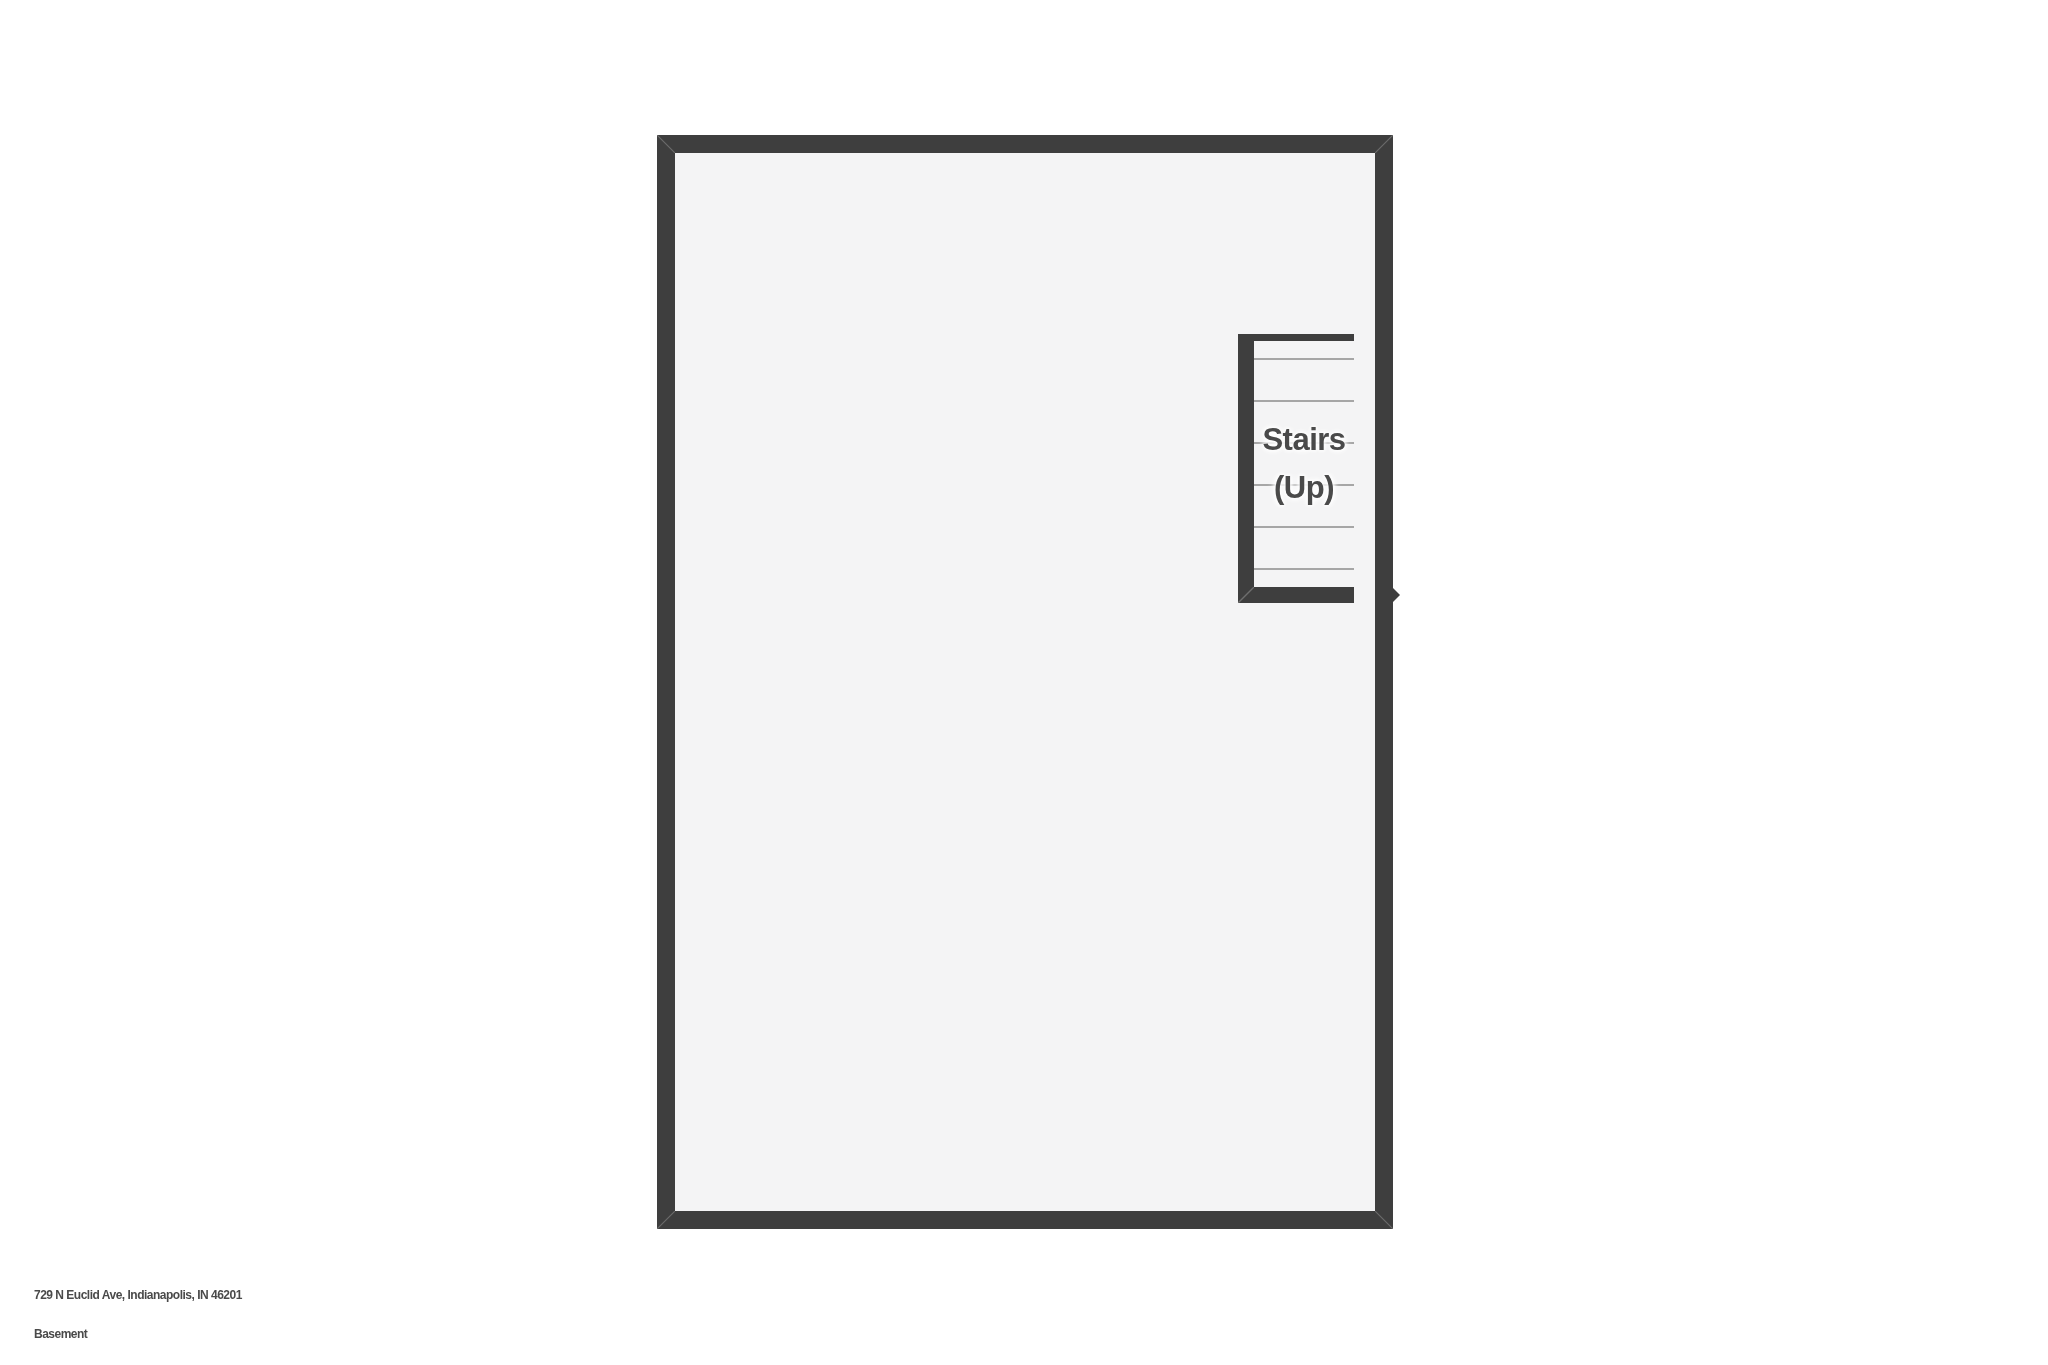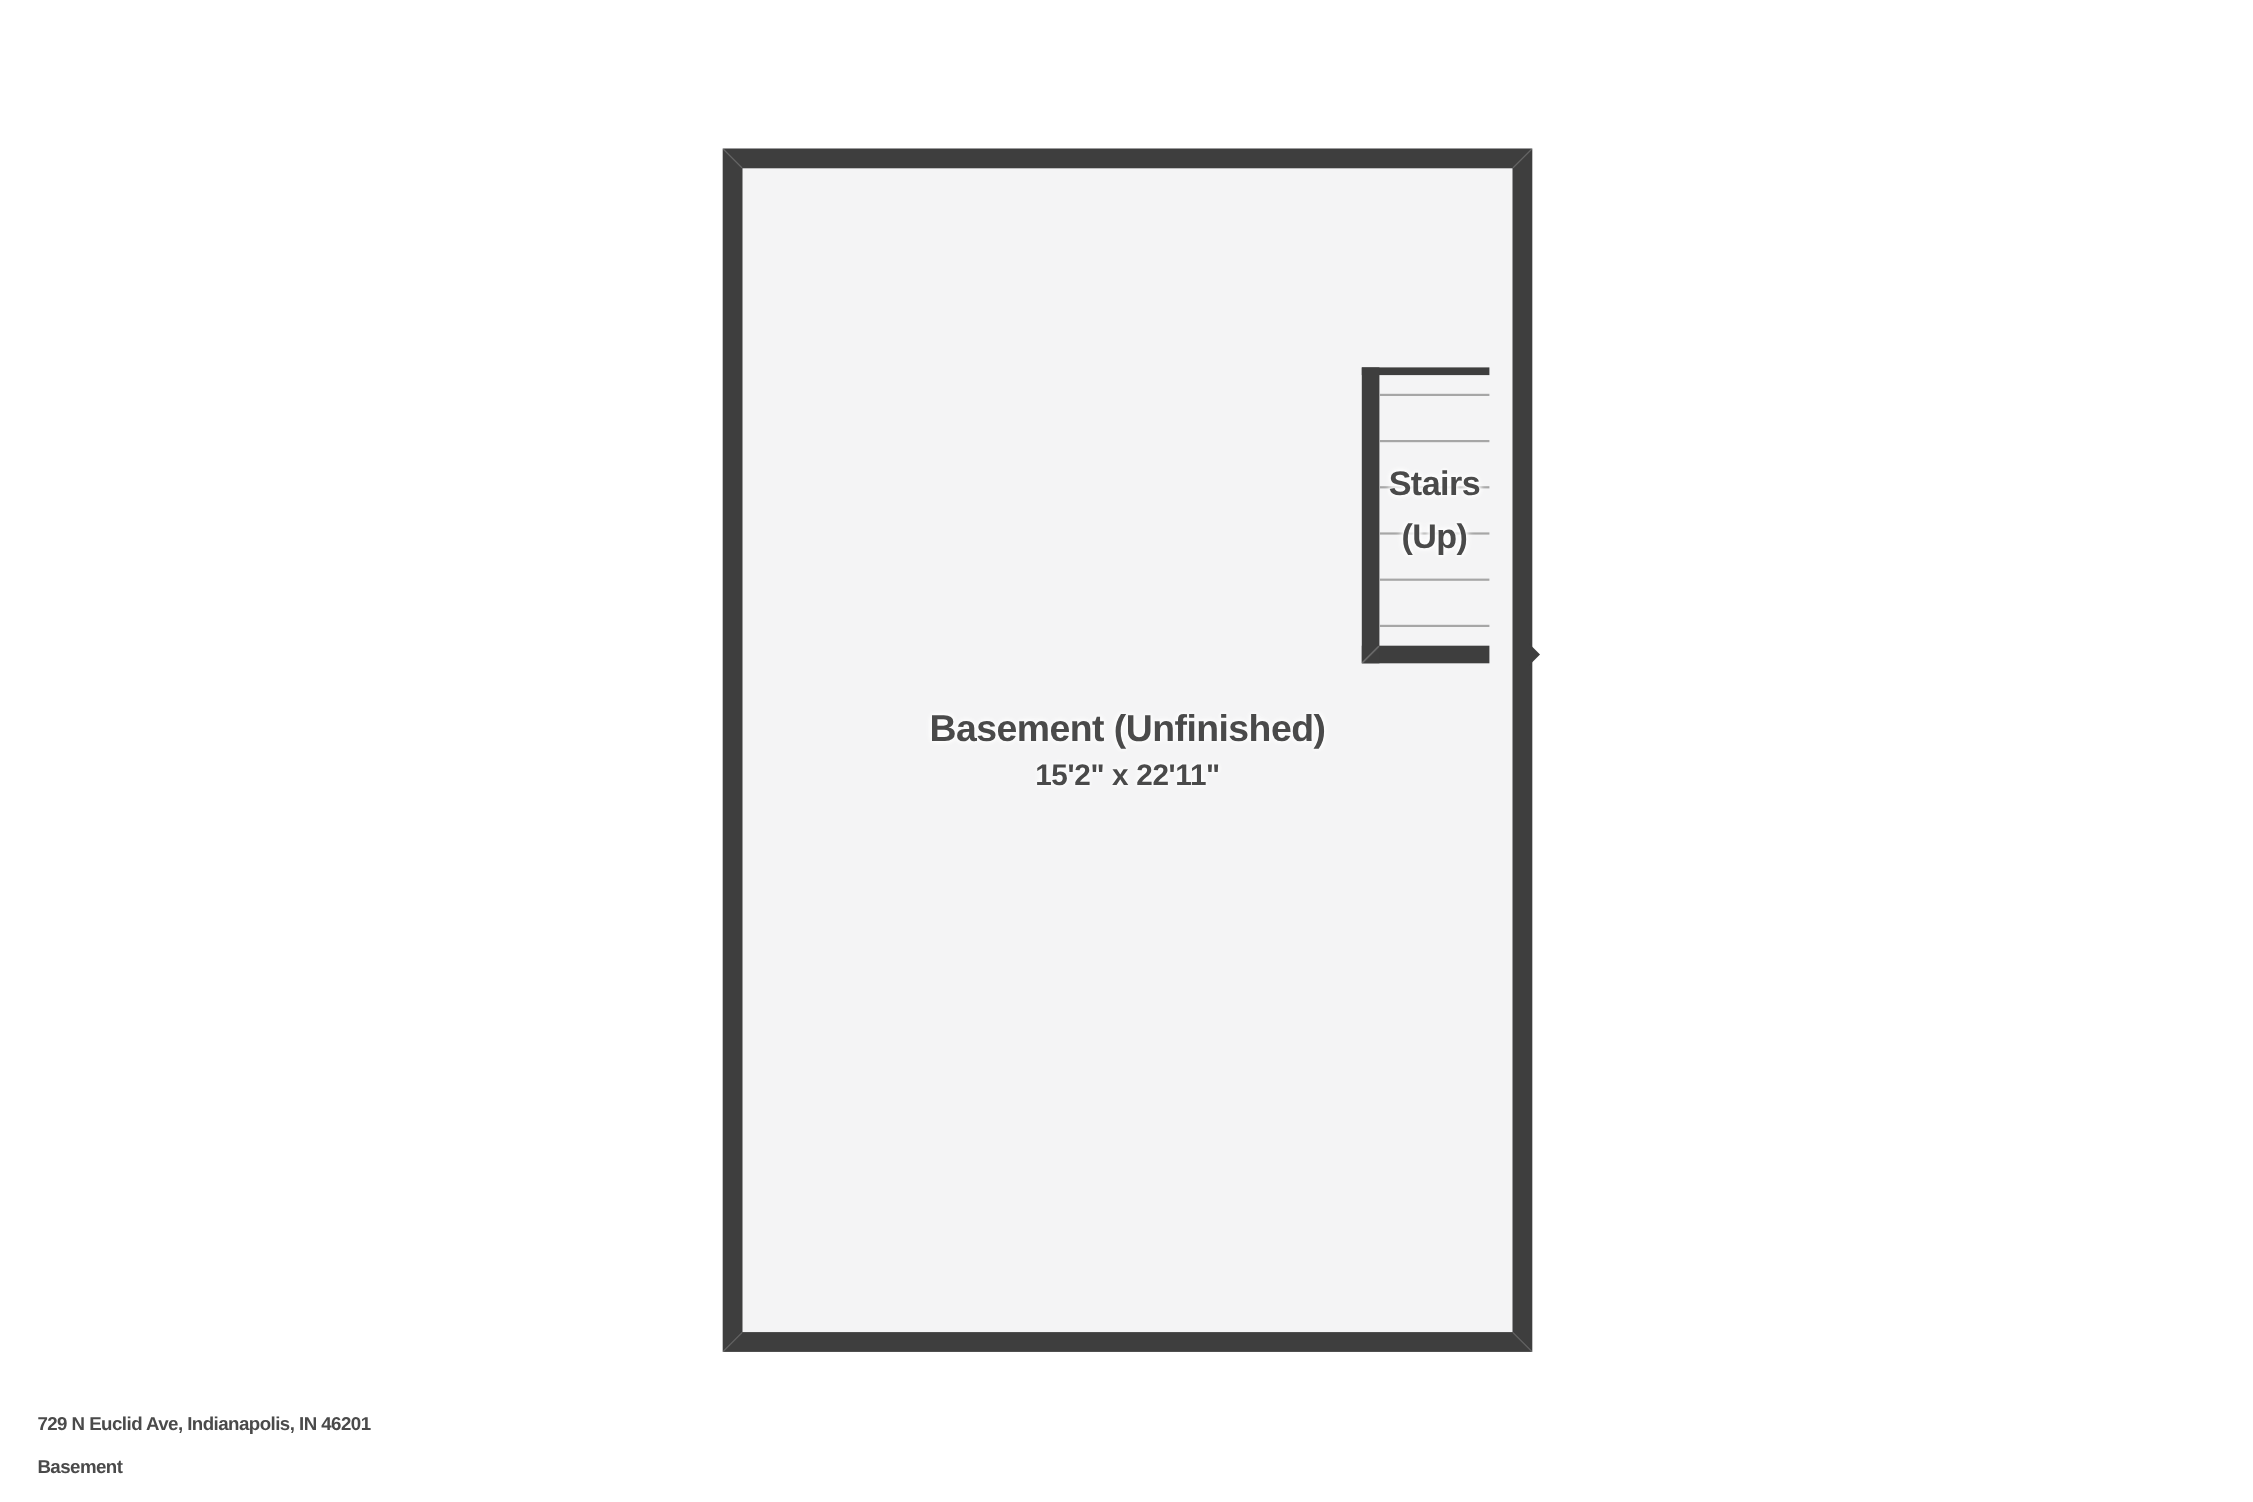--- a/index.html
+++ b/index.html
@@ -124,21 +124,21 @@
     border-left: 10px solid var(--wall, #3e3e3e);
   }
 
   
   .address-block {
     position: absolute;
     left: 34px;
     top: 1284px;
     color: var(--text, #4a4a4a);
     font-weight: 700;
-    font-size: 17px;
+    font-size: 12px;
     letter-spacing: -0.5px;
     line-height: 22px;
   }
   .address-block .floor-level { margin-top: 17px; }
 
   .disclaimer {
     position: absolute;
     left: 0;
     top: 1329px;
     width: 2048px;
@@ -155,24 +155,20 @@
 
 <div class="canvas">
 
   <div class="plan">
     <div class="seam seam-tl"></div>
     <div class="seam seam-tr"></div>
     <div class="seam seam-br"></div>
     <div class="seam seam-bl"></div>
   </div>
 
-  <div class="room-label">
-    <div class="room-name">Basement (Unfinished)</div>
-    <div class="room-dims">15'2" x 22'11"</div>
-  </div>
 
   <div class="stairs">
     <div class="seam-bl2"></div>
     <div class="treads" id="treads">
         <div class="tread-line" style="top: 227px;"></div>
         <div class="tread-line" style="top: 185px;"></div>
         <div class="tread-line" style="top: 143px;"></div>
         <div class="tread-line" style="top: 101px;"></div>
         <div class="tread-line" style="top: 59px;"></div>
         <div class="tread-line" style="top: 17px;"></div>

